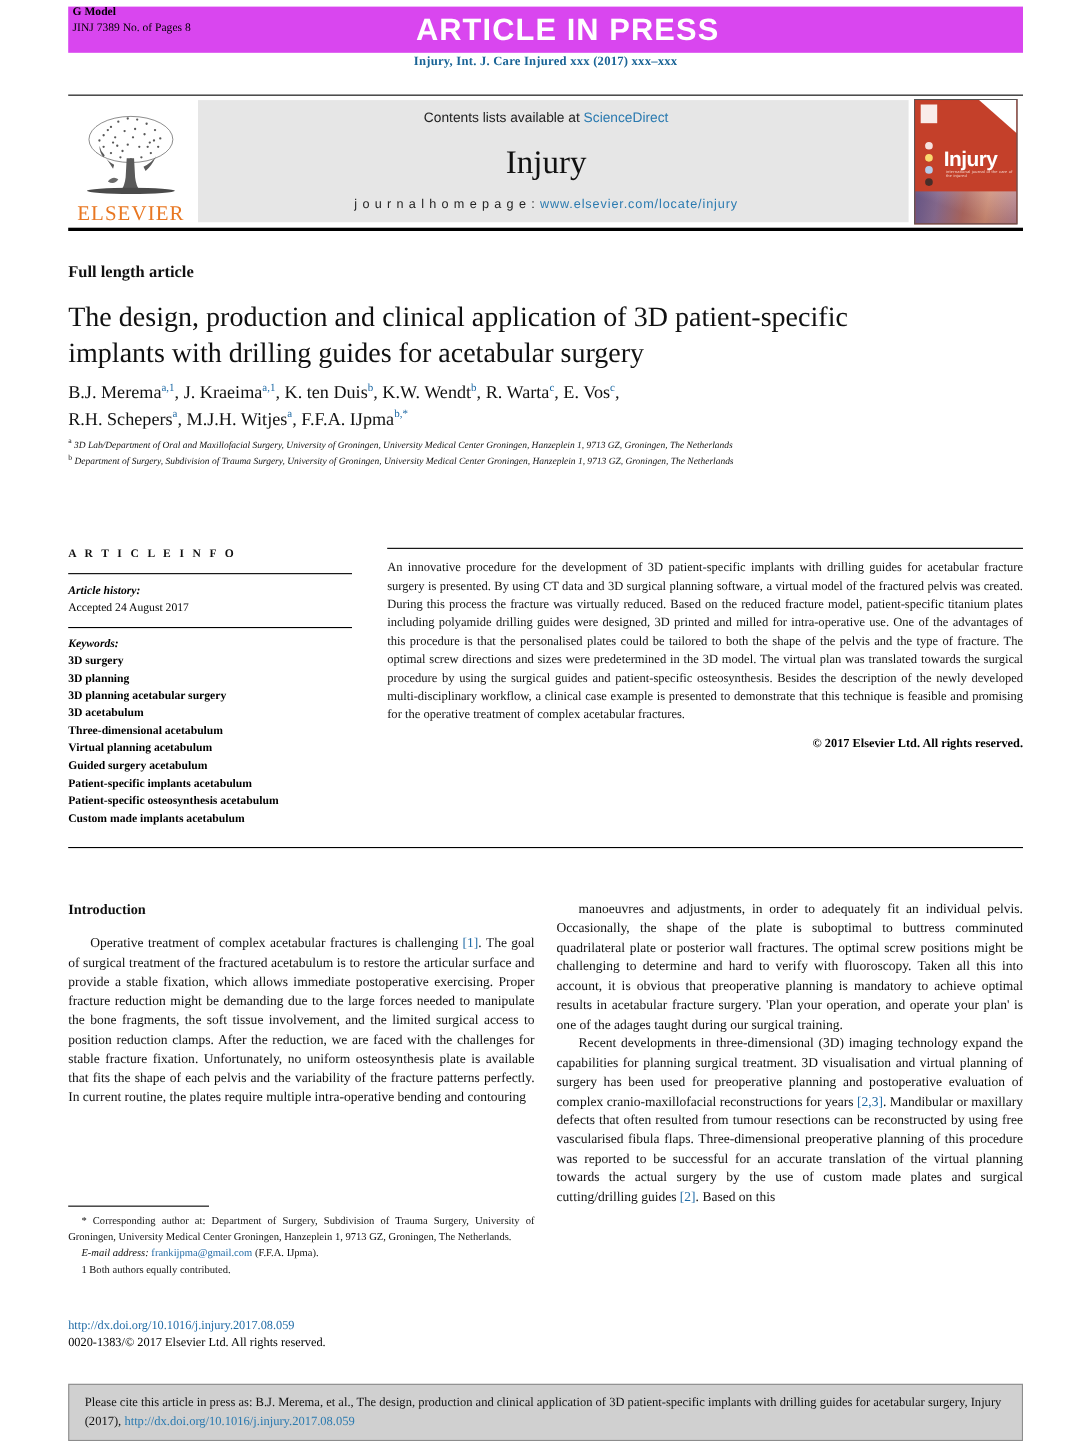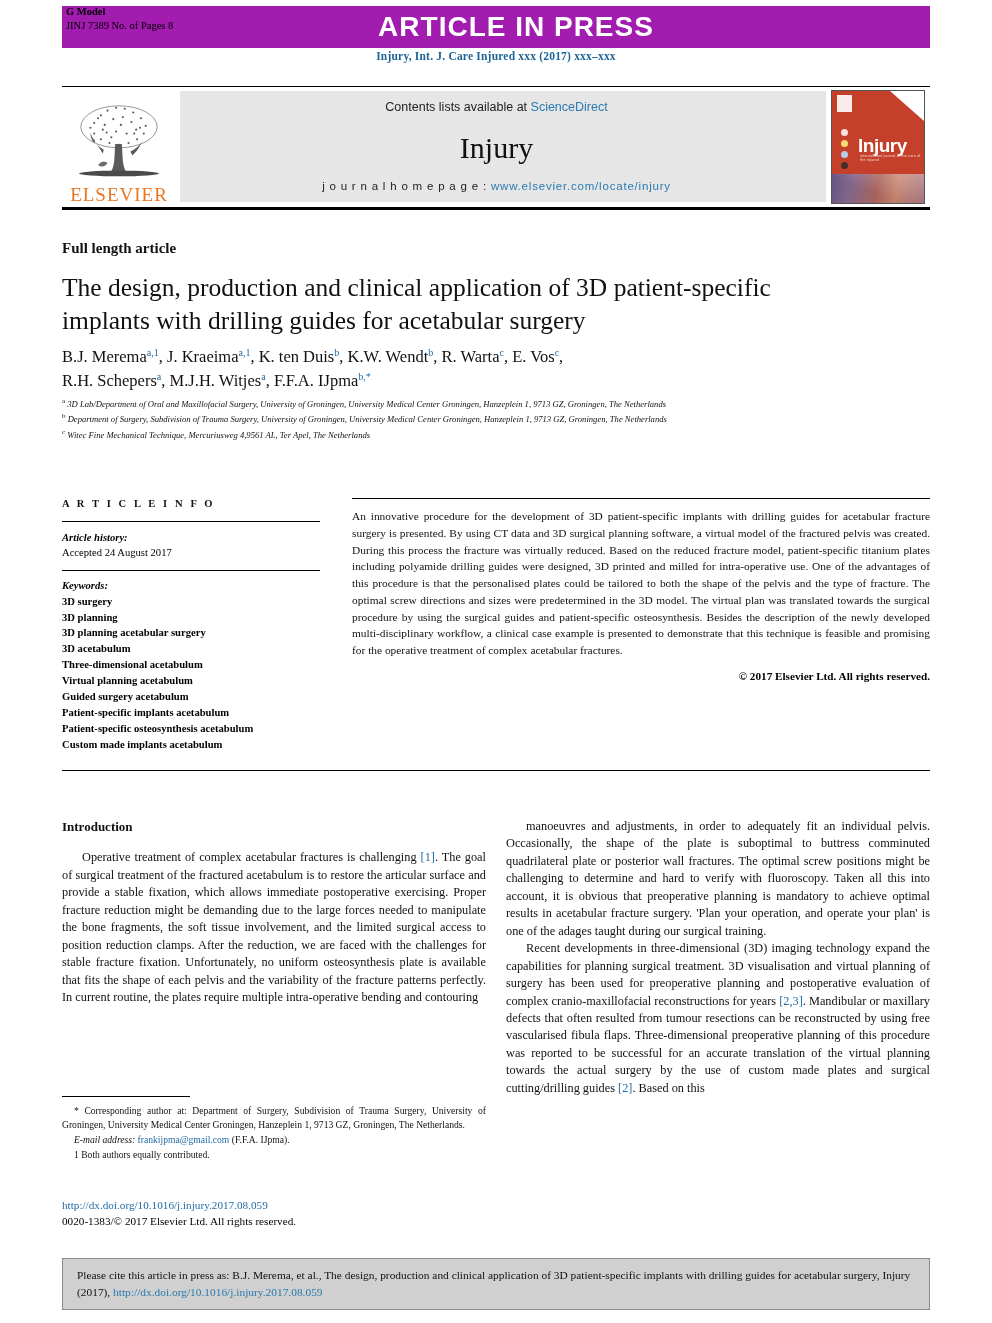--- a/index.html
+++ b/index.html
@@ -23,21 +23,21 @@
     padding: 0;
   }
 
   
   .press-band {
     position: absolute;
     left: 62px;
     top: 6px;
     width: 868px;
     height: 42px;
-    background: #a21caf;
+    background: #d946ef;
     display: flex;
     align-items: center;
   }
   .press-band .press-text {
     width: 100%;
     text-align: center;
     color: #ffffff;
     font-family: "Liberation Sans", sans-serif;
     font-weight: bold;
     font-size: 28px;
@@ -489,21 +489,20 @@
   <h1 class="paper-title">The design, production and clinical application of 3D patient-specific implants with drilling guides for acetabular surgery</h1>
 
   <div class="authors">
     <div>B.J. Merema<sup>a,1</sup>, J. Kraeima<sup>a,1</sup>, K. ten Duis<sup>b</sup>, K.W. Wendt<sup>b</sup>, R. Warta<sup>c</sup>, E. Vos<sup>c</sup>,</div>
     <div>R.H. Schepers<sup>a</sup>, M.J.H. Witjes<sup>a</sup>, F.F.A. IJpma<sup>b,*</sup></div>
   </div>
 
   <div class="affiliations">
     <div><sup>a</sup> <span>3D Lab/Department of Oral and Maxillofacial Surgery, University of Groningen, University Medical Center Groningen, Hanzeplein 1, 9713 GZ, Groningen, The Netherlands</span></div>
     <div><sup>b</sup> <span>Department of Surgery, Subdivision of Trauma Surgery, University of Groningen, University Medical Center Groningen, Hanzeplein 1, 9713 GZ, Groningen, The Netherlands</span></div>
-    <div><sup>c</sup> <span>Witec Fine Mechanical Technique, Mercuriusweg 4,9561 AL, Ter Apel, The Netherlands</span></div>
   </div>
 
   <div class="info-abstract">
     <div class="ia-head">
       <div class="ia-col-left">
         <div class="sec-label">A R T I C L E   I N F O</div>
         <div class="rule-top"></div>
         <div class="history">
           <div class="h-label">Article history:</div>
           <div>Accepted 24 August 2017</div>

